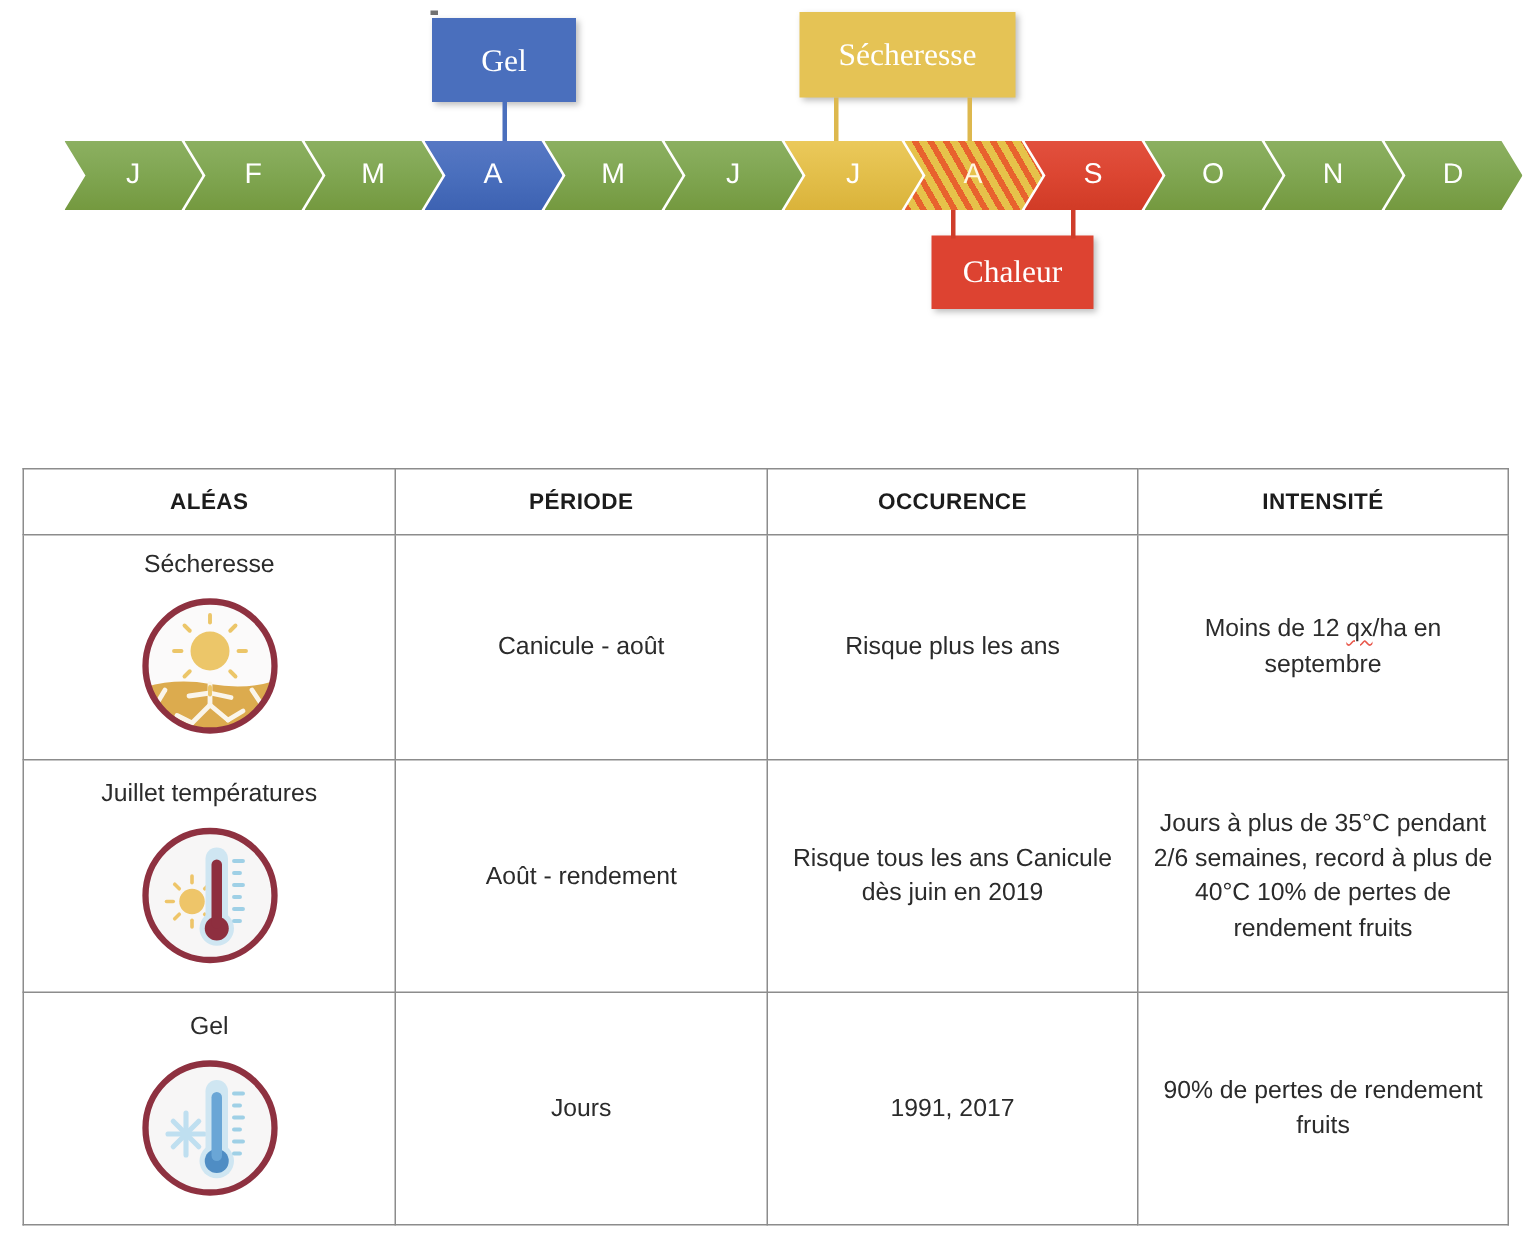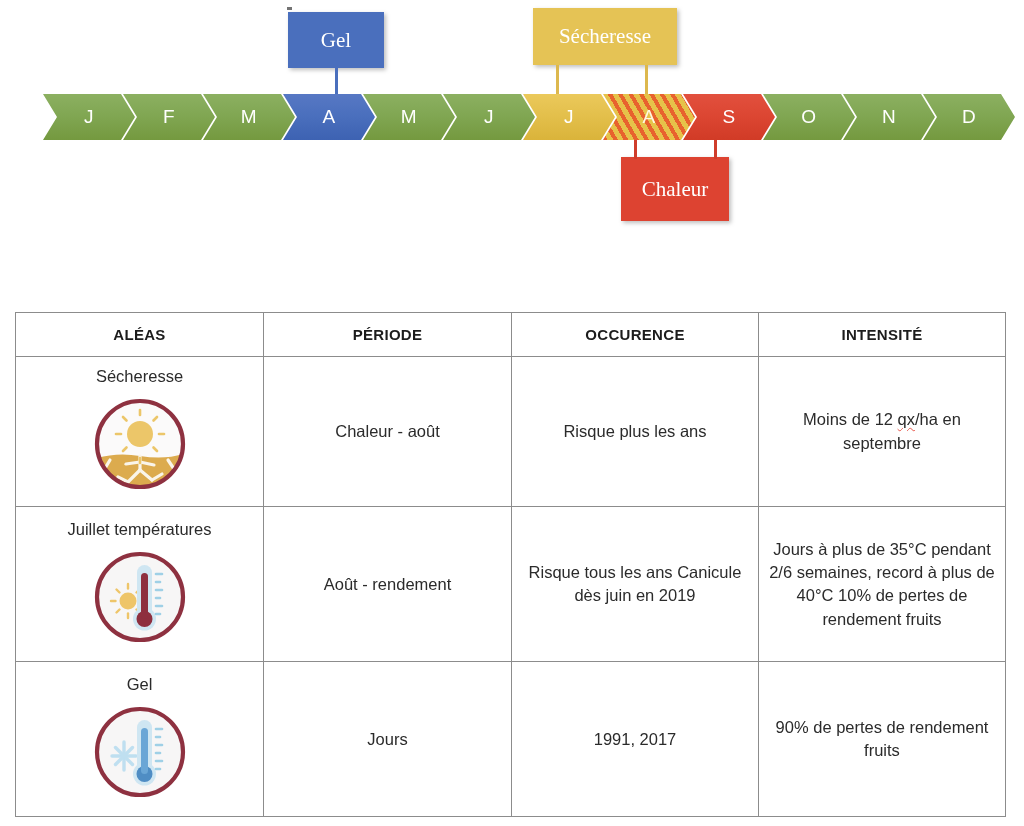--- a/index.html
+++ b/index.html
@@ -68,21 +68,21 @@
     display: flex;
     align-items: center;
     justify-content: center;
     color: #ffffff;
     font-family: "Liberation Serif", serif;
     font-size: 21px;
     filter: drop-shadow(2px 2.5px 2px rgba(0,0,0,.26));
   }
   .callout.gel        { left: 288px; top: 12px;  width: 96px;  height: 56px;  background: #4a6fbd; }
   .callout.secheresse { left: 533px; top: 8px;   width: 144px; height: 57px;  background: #e5c355; }
-  .callout.chaleur    { left: 621px; top: 157px; width: 108px; height: 64px;  background: #dd4331; }
+  .callout.chaleur    { left: 621px; top: 157px; width: 108px; height: 49px;  background: #dd4331; }
 
   .leader {
     position: absolute;
     width: 3px;
   }
   .leader.blue   { background: #4a6fbd; }
   .leader.yellow { background: #ddb84e; }
   .leader.red    { background: #cf3d2b; }
 
   .leader-dot {
@@ -258,21 +258,21 @@
                 <path d="M38.5 28.5 L35 25"></path>
                   <path d="M65.5 55.5 L69 59"></path>
                 <path d="M65.5 28.5 L69 25"></path>
                   <path d="M38.5 55.5 L35 59"></path>
               </g>
             </g>
             <circle cx="52" cy="52" r="43" fill="none" stroke="#8e3140" stroke-width="4.2"></circle>
           </svg>
         </div>
       </td>
-      <td>Chaleur - août</td>
+      <td>Canicule - août</td>
       <td>Risque plus les ans</td>
       <td>
         <span>Moins de 12 </span><span class="misspell">qx</span><span>/ha en septembre</span>
       </td>
     </tr>
 
     <tr class="row-2">
       <td class="hazard-cell">
         <div class="hazard-label">Juillet températures</div>
         <div class="hazard-icon-wrap">

